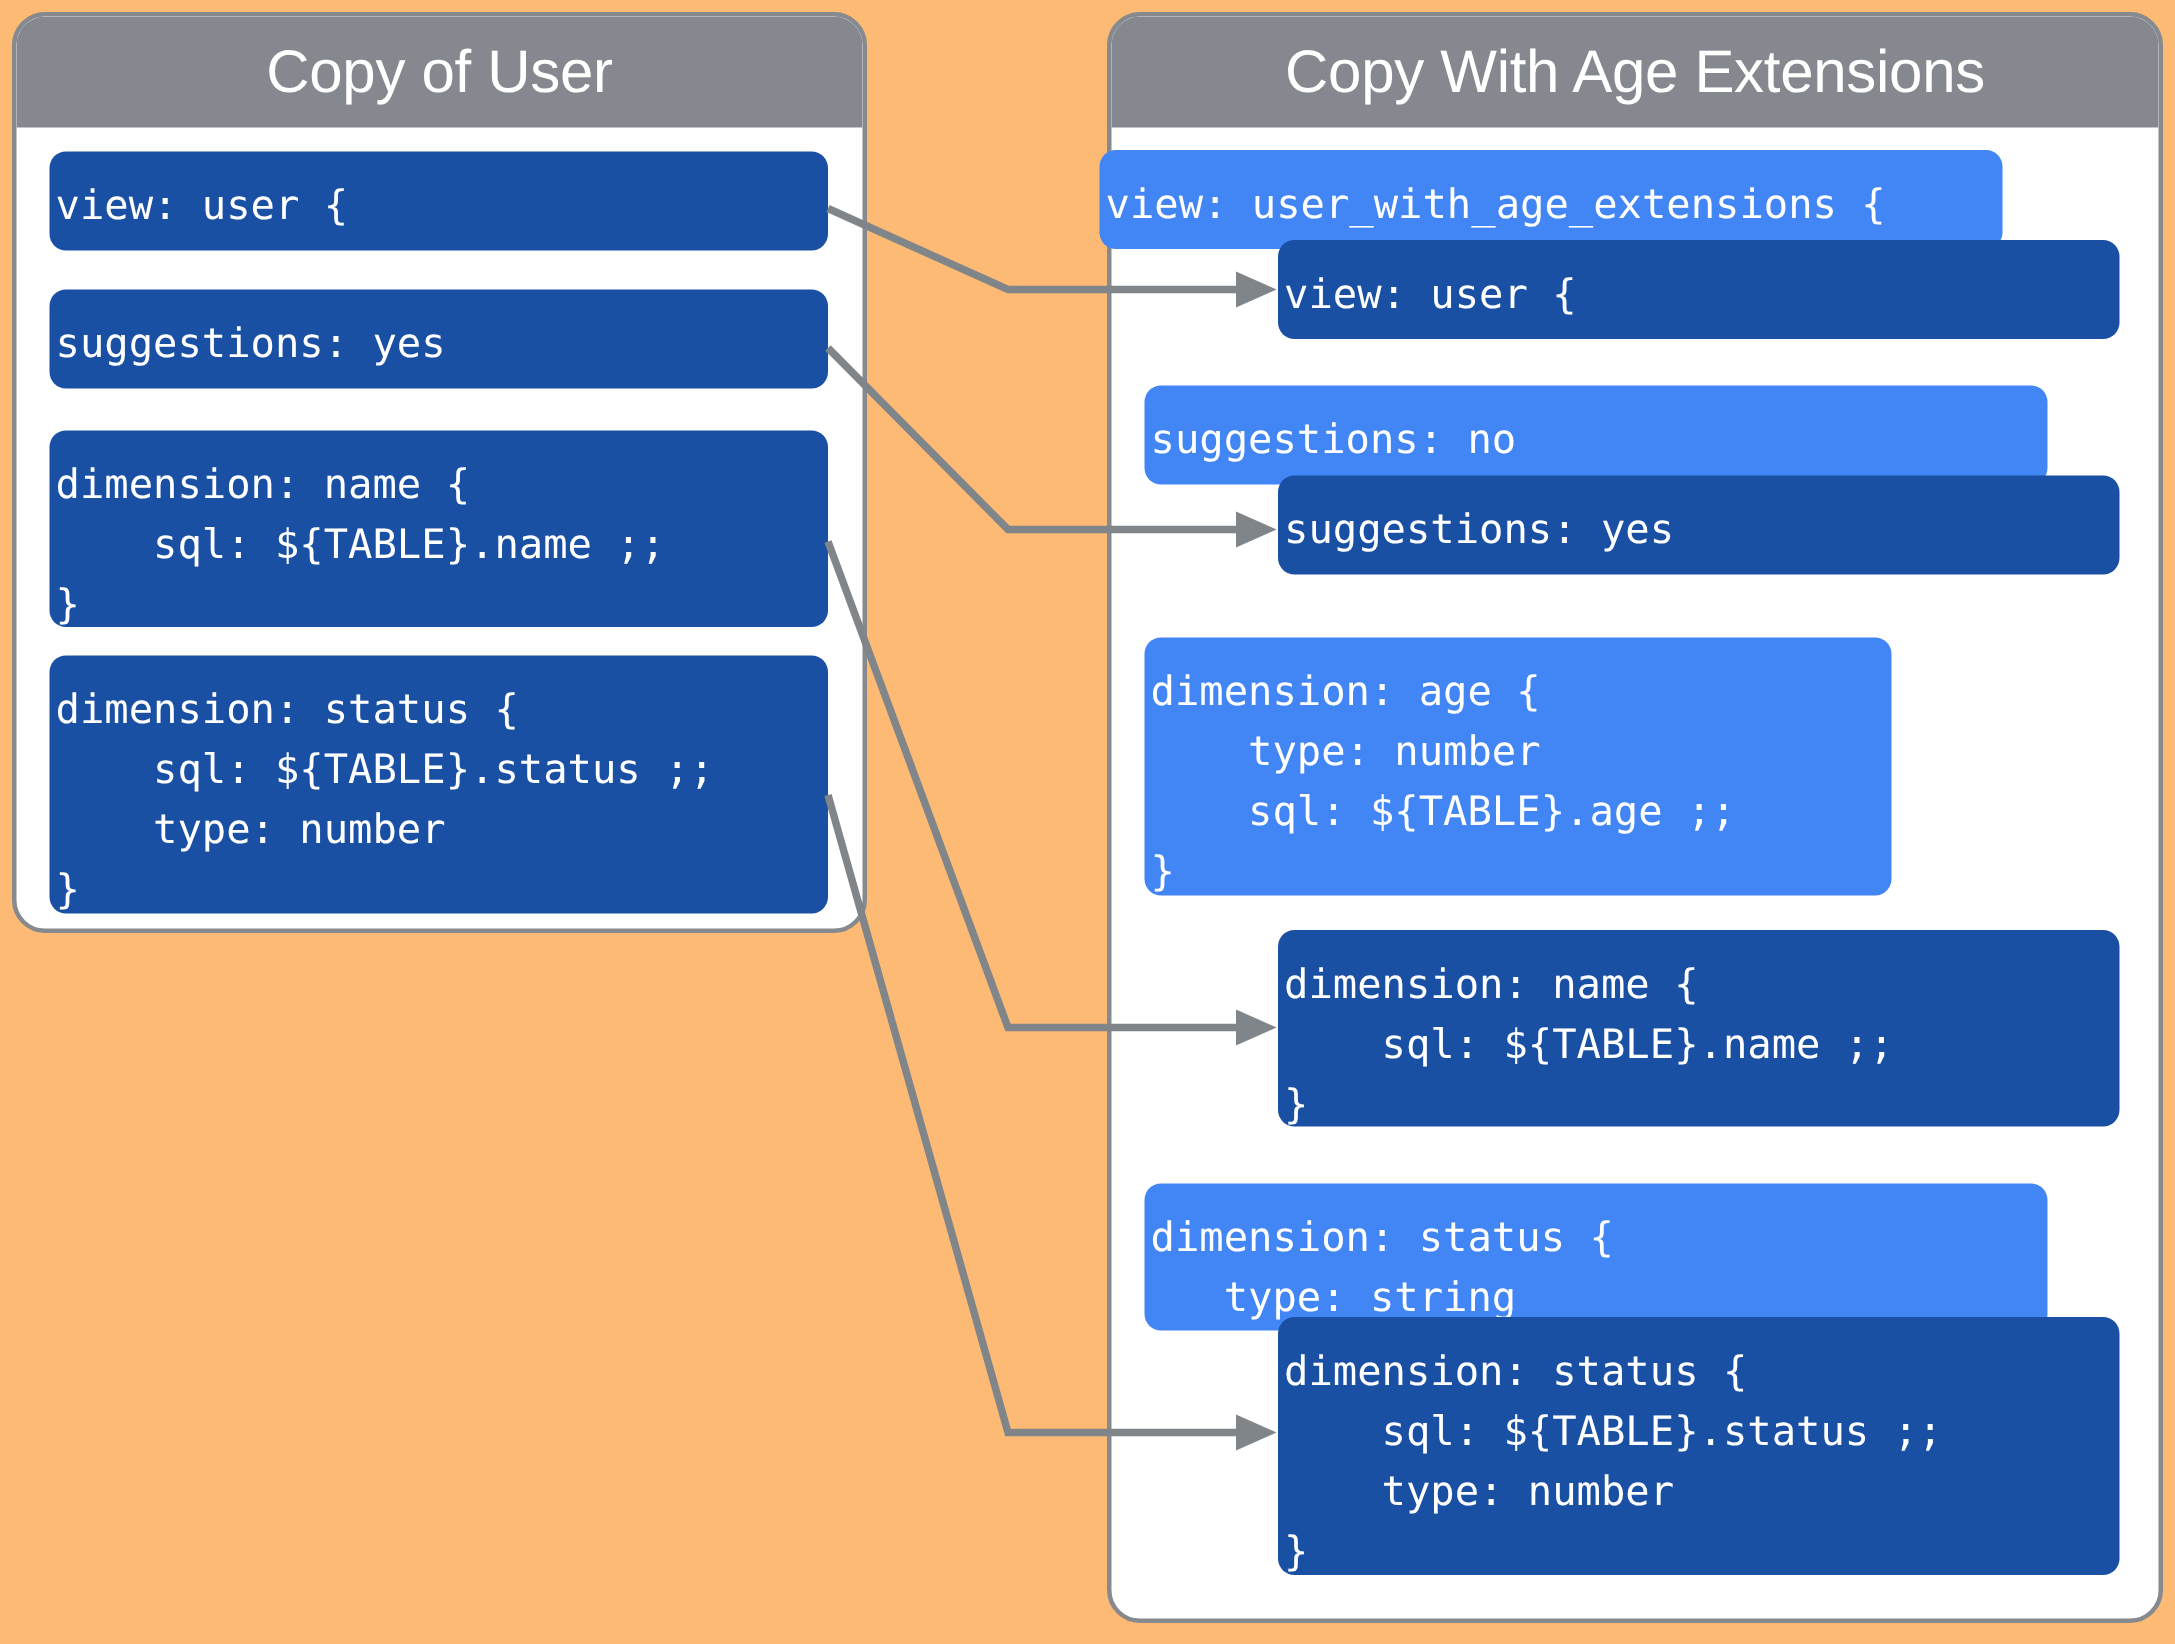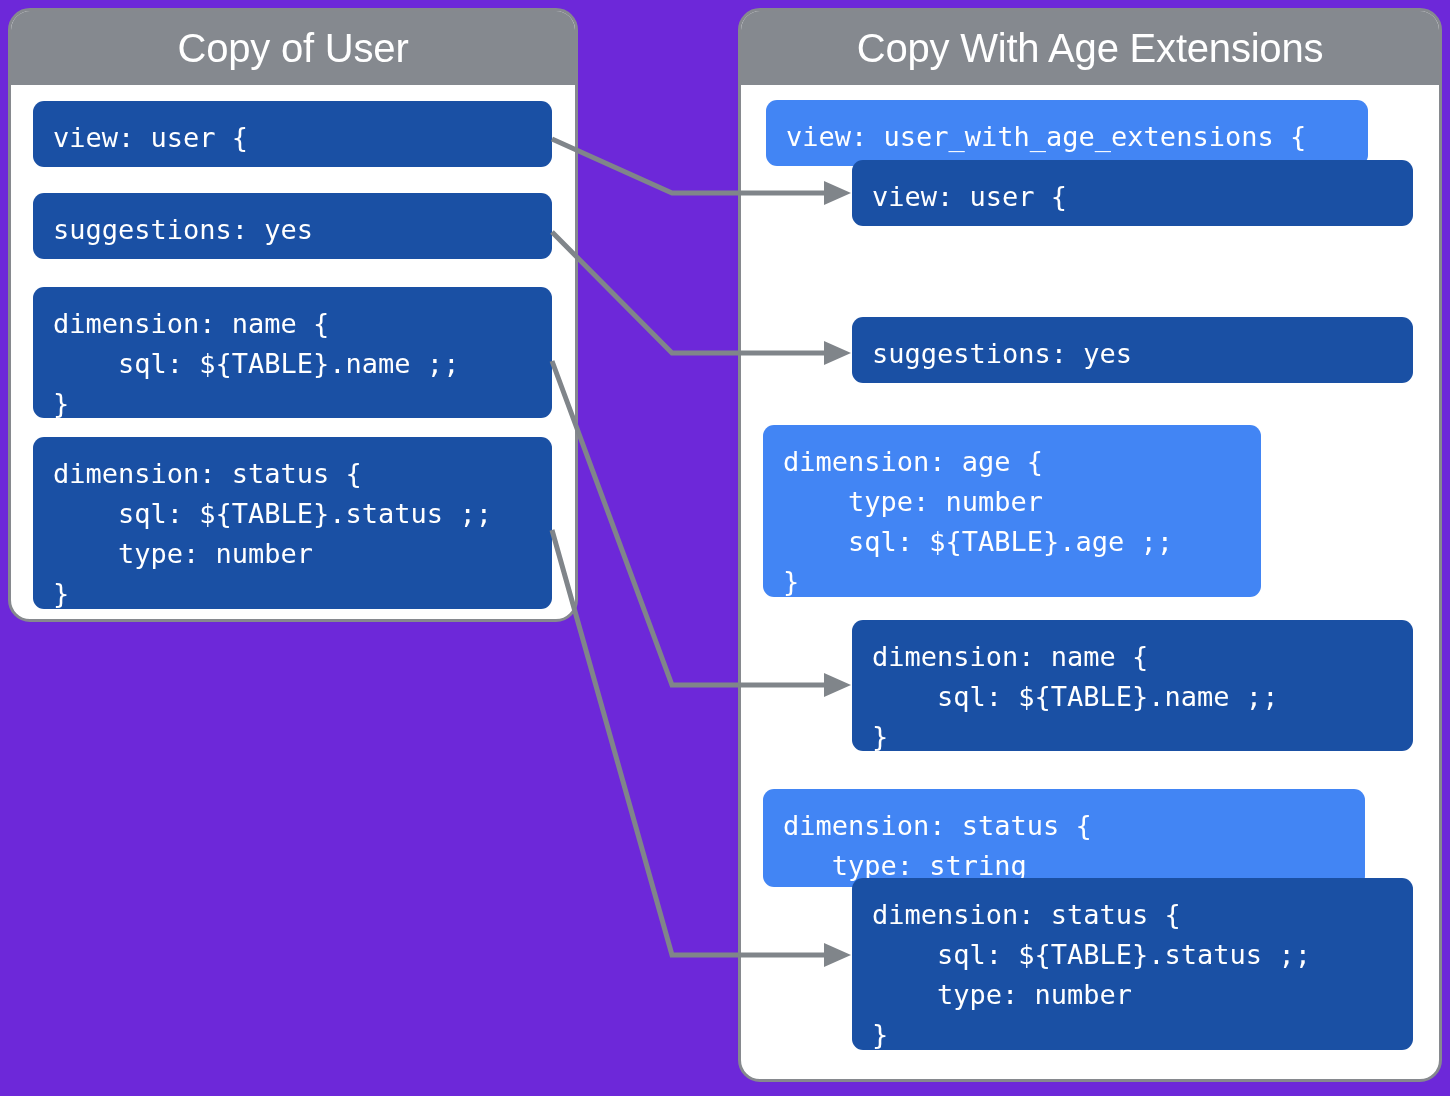--- a/index.html
+++ b/index.html
@@ -8,21 +8,21 @@
     padding: 0;
     background: #ffffff;
   }
   body {
     font-family: "Liberation Sans", sans-serif;
   }
   #canvas {
     position: relative;
     width: 1450px;
     height: 1096px;
-    background: #6d28d9;
+    background: #fdba74;
     overflow: hidden;
   }
 
   
   .panel {
     position: absolute;
     box-sizing: border-box;
     background: #ffffff;
     border: 3px solid #86898e;
     border-radius: 22px;
@@ -50,33 +50,33 @@
   .code-block {
     position: absolute;
     box-sizing: border-box;
     border-radius: 11px;
     color: #ffffff;
     font-family: "DejaVu Sans Mono", "Liberation Mono", monospace;
     font-size: 27px;
     line-height: 40px;
     white-space: pre;
     letter-spacing: 0px;
-    padding: 17px 20px 17px 20px;
+    padding: 17px 20px 17px 4px;
   }
   .dark  { background: #1a50a4; z-index: 3; }
   .light { background: #4285f4; z-index: 2; }
 
   
   #blk-l-view        { left: 33px;  top: 101px; width: 519px; height: 66px; }
   #blk-l-suggestions { left: 33px;  top: 193px; width: 519px; height: 66px; }
   #blk-l-dim-name    { left: 33px;  top: 287px; width: 519px; height: 131px; }
   #blk-l-dim-status  { left: 33px;  top: 437px; width: 519px; height: 172px; }
 
   
-  #blk-r-view-ext    { left: 766px;  top: 100px; width: 602px; height: 66px; }
+  #blk-r-view-ext    { left: 733px;  top: 100px; width: 602px; height: 66px; }
   #blk-r-view-user   { left: 852px;  top: 160px; width: 561px; height: 66px; }
   #blk-r-sugg-no     { left: 763px;  top: 257px; width: 602px; height: 66px; }
   #blk-r-sugg-yes    { left: 852px;  top: 317px; width: 561px; height: 66px; }
   #blk-r-dim-age     { left: 763px;  top: 425px; width: 498px; height: 172px; }
   #blk-r-dim-name    { left: 852px;  top: 620px; width: 561px; height: 131px; }
   #blk-r-dim-status-l{ left: 763px;  top: 789px; width: 602px; height: 98px; }
   #blk-r-dim-status-d{ left: 852px;  top: 878px; width: 561px; height: 172px; }
 
   
   #connectors {
@@ -118,20 +118,21 @@
 }</div>
 
   <div class="panel" id="panel-right">
     <div class="panel-header">Copy With Age Extensions</div>
   </div>
 
   <div class="code-block light" id="blk-r-view-ext">view: user_with_age_extensions {</div>
 
   <div class="code-block dark" id="blk-r-view-user">view: user {</div>
 
+  <div class="code-block light" id="blk-r-sugg-no">suggestions: no</div>
 
   <div class="code-block dark" id="blk-r-sugg-yes">suggestions: yes</div>
 
   <div class="code-block light" id="blk-r-dim-age">dimension: age {
     type: number
     sql: ${TABLE}.age ;;
 }</div>
 
   <div class="code-block dark" id="blk-r-dim-name">dimension: name {
     sql: ${TABLE}.name ;;

